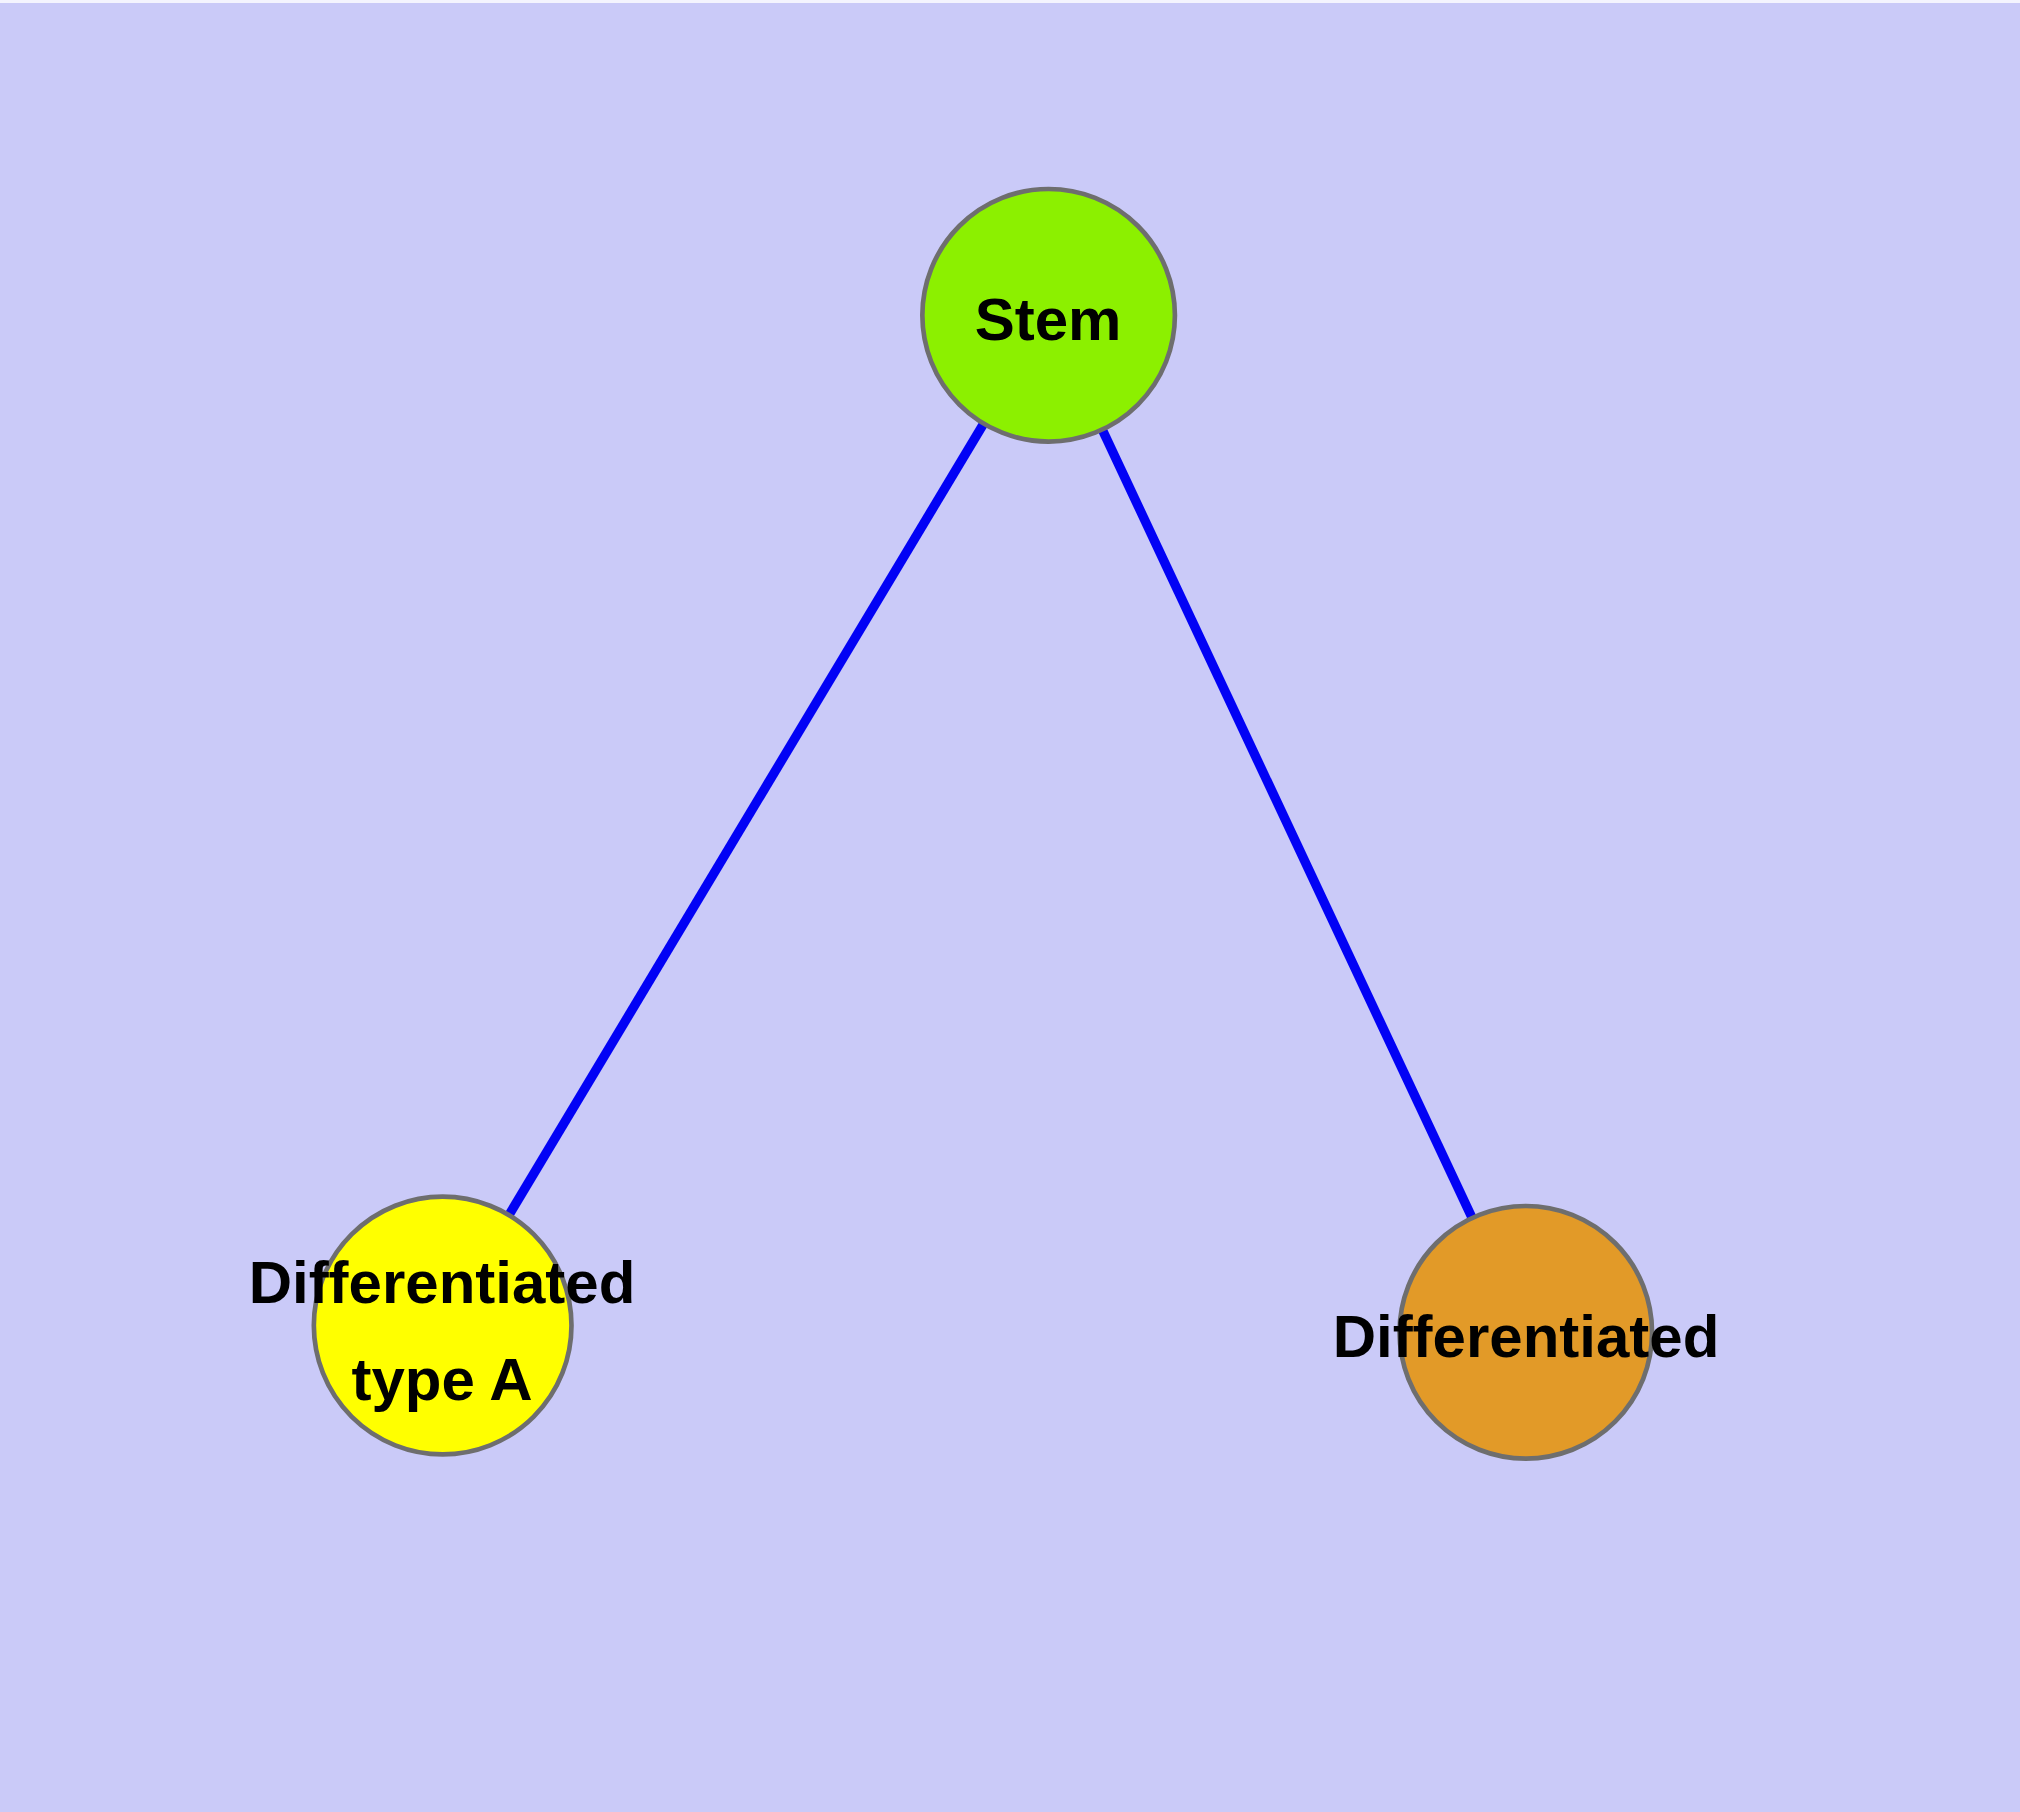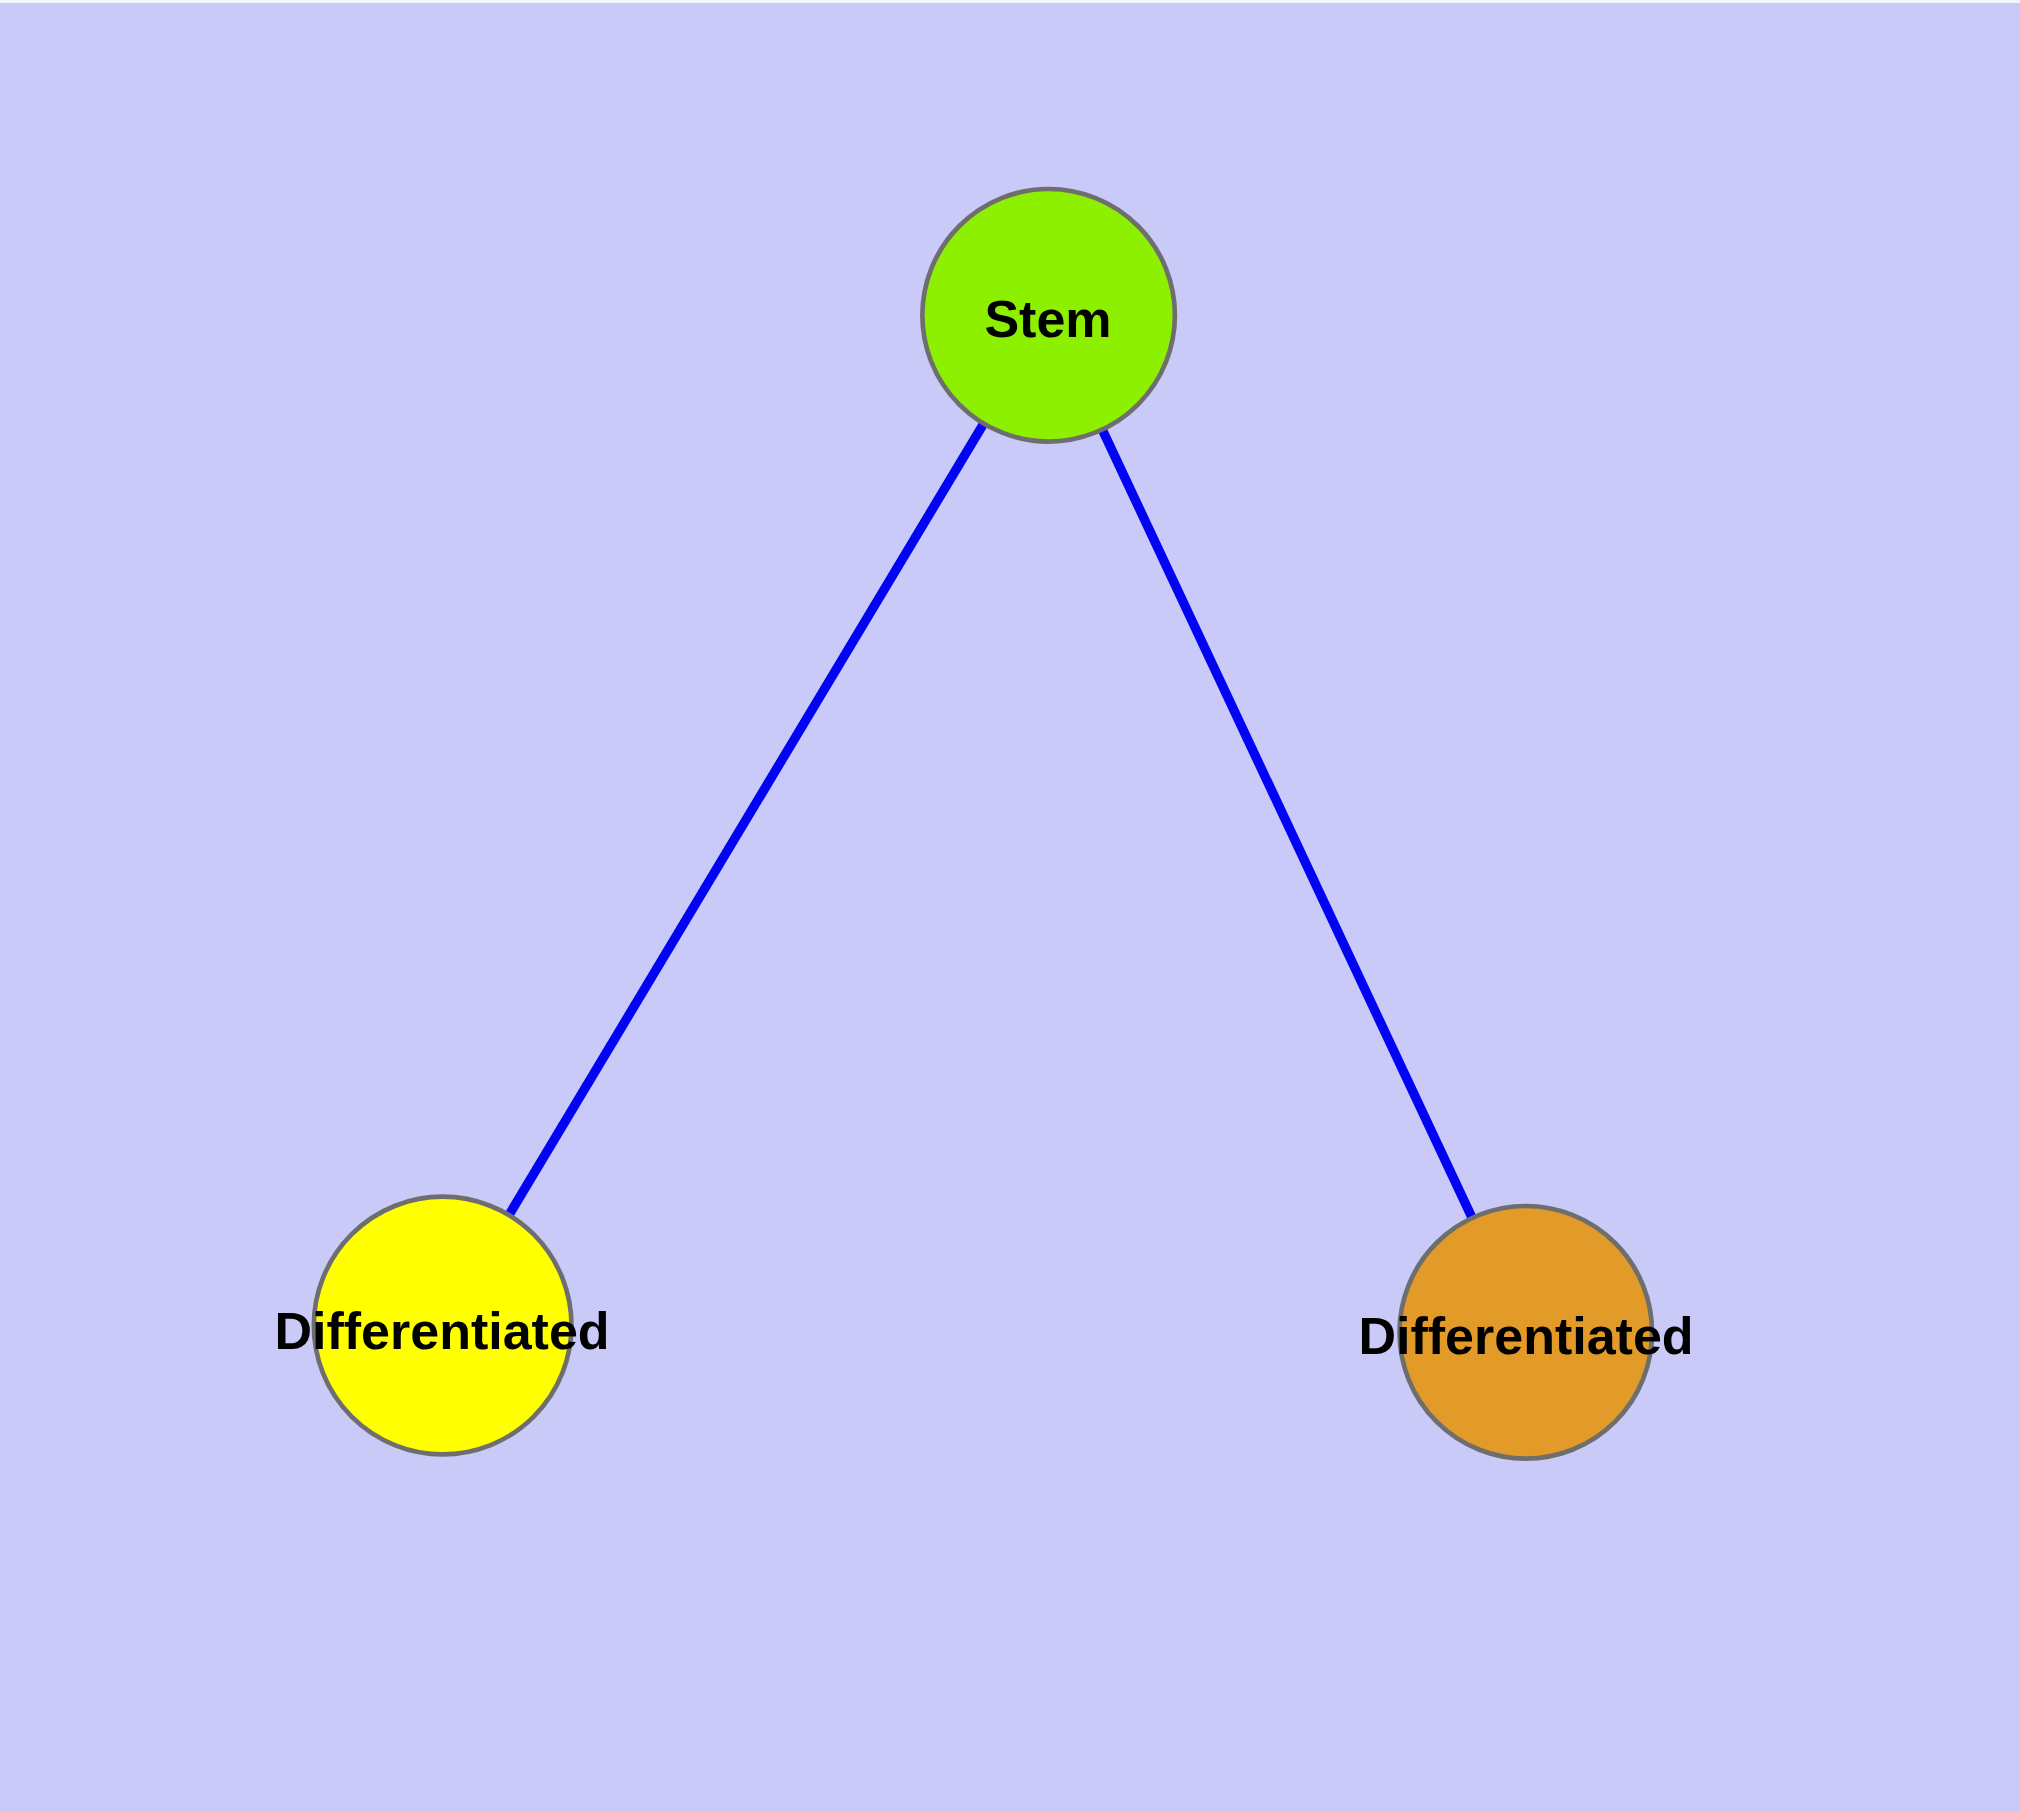--- a/index.html
+++ b/index.html
@@ -36,21 +36,21 @@
   }
   .node-label {
     position: absolute;
     z-index: 2;
     transform: translate(-50%, -50%);
     display: flex;
     flex-direction: column;
     align-items: center;
     text-align: center;
     color: #000000;
-    font-size: 52px;
+    font-size: 60px;
     font-weight: bold;
     line-height: 97px;
     white-space: nowrap;
     pointer-events: none;
   }
   .label-stem   { left: 1048px; top: 319px; }
   .label-type-a { left: 442px;  top: 1331px; }
   .label-type-b { left: 1526px; top: 1336px; }
 </style>
 </head>
@@ -69,20 +69,21 @@
     <circle class="node" cx="522" cy="1564" r="152" fill="#FFFF00" stroke="#6E6E6E"></circle>
     <circle class="node" cx="1800" cy="1572" r="149" fill="#E29A28" stroke="#6E6E6E"></circle>
   </svg>
 
   <div class="node-label label-stem">
     <span>Stem</span>
   </div>
 
   <div class="node-label label-type-a">
     <span>Differentiated</span>
+    <span>type A</span>
   </div>
 
   <div class="node-label label-type-b">
     <span>Differentiated</span>
   </div>
 
 </div>
 
 
 </body></html>

